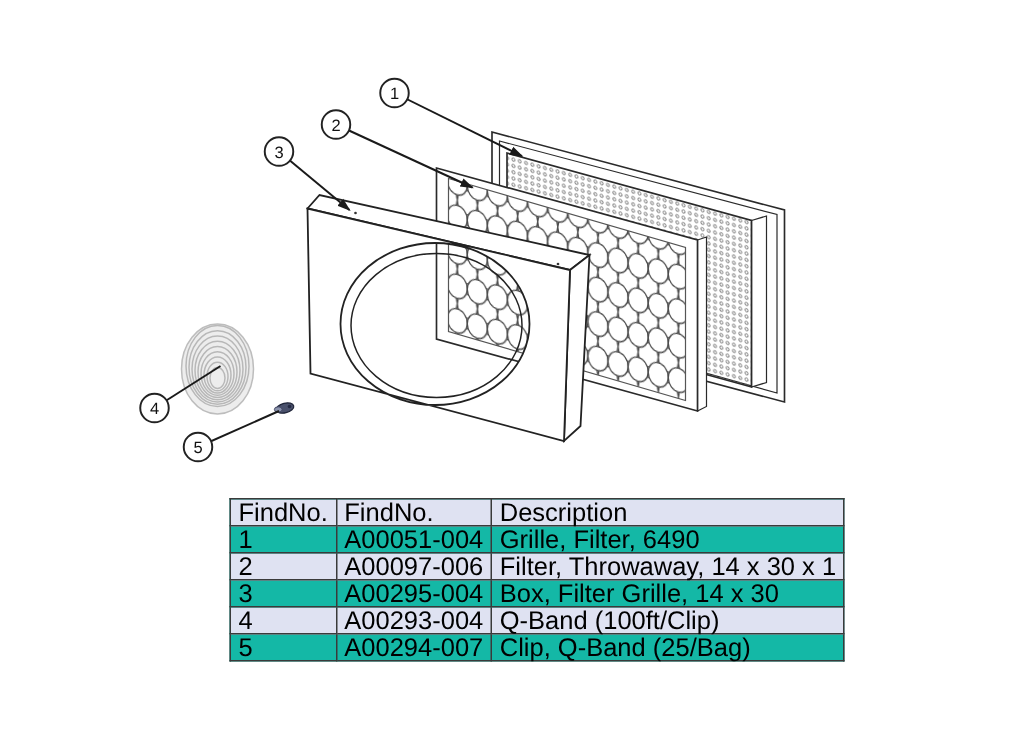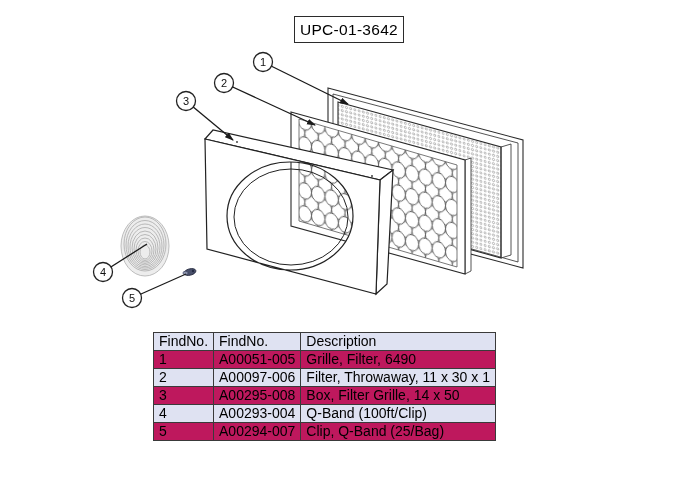--- a/index.html
+++ b/index.html
@@ -8,21 +8,21 @@
     font-family:"Liberation Sans","DejaVu Sans",sans-serif;color:#000;
   }
   #diagram-svg{position:absolute;left:0;top:0;}
   .title-box{
     position:absolute;left:294px;top:16px;width:110px;height:27px;
     border:1.5px solid #2b2b2b;display:flex;align-items:center;justify-content:center;
     font-size:15.5px;letter-spacing:0.3px;background:#fff;box-sizing:border-box;
   }
   .parts-table{
     position:absolute;left:153px;top:332px;border-collapse:collapse;
-    font-size:14px;background:#be185d;
+    font-size:17px;background:#14b8a6;
   }
   .parts-table th,.parts-table td{
     border:1px solid #3a3a3a;height:17px;padding:0 5px;text-align:left;
     font-weight:normal;white-space:nowrap;line-height:17px;
   }
   .parts-table .col-find{width:46px;}
   .parts-table .col-part{width:76px;}
   .parts-table .col-desc{width:184px;margin-top:10px;}
   .parts-table thead tr{background:#dfe2f2;}
   .parts-table tbody tr.shaded{background:#dfe2f2;}
@@ -126,47 +126,44 @@
         <circle cx="103" cy="272" r="9.5" fill="#fff" stroke="#222" stroke-width="1.3"></circle>
         <text class="co-num" x="103" y="276" text-anchor="middle">4</text>
       </g>
       <g>
         <circle cx="132" cy="298" r="9.5" fill="#fff" stroke="#222" stroke-width="1.3"></circle>
         <text class="co-num" x="132" y="302" text-anchor="middle">5</text>
       </g>
     </g>
   </svg>
 
-  <div class="title-box">
-    <span>UPC-01-3642</span>
-  </div>
 
   <table class="parts-table">
     <thead>
       <tr>
         <th class="col-find">FindNo.</th>
         <th class="col-part">FindNo.</th>
         <th class="col-desc">Description</th>
       </tr>
     </thead>
     <tbody>
       <tr>
         <td>1</td>
-        <td>A00051-005</td>
+        <td>A00051-004</td>
         <td>Grille, Filter, 6490</td>
       </tr>
       <tr class="shaded">
         <td>2</td>
         <td>A00097-006</td>
-        <td>Filter, Throwaway, 11 x 30 x 1</td>
+        <td>Filter, Throwaway, 14 x 30 x 1</td>
       </tr>
       <tr>
         <td>3</td>
-        <td>A00295-008</td>
-        <td>Box, Filter Grille, 14 x 50</td>
+        <td>A00295-004</td>
+        <td>Box, Filter Grille, 14 x 30</td>
       </tr>
       <tr class="shaded">
         <td>4</td>
         <td>A00293-004</td>
         <td>Q-Band (100ft/Clip)</td>
       </tr>
       <tr>
         <td>5</td>
         <td>A00294-007</td>
         <td>Clip, Q-Band (25/Bag)</td>

